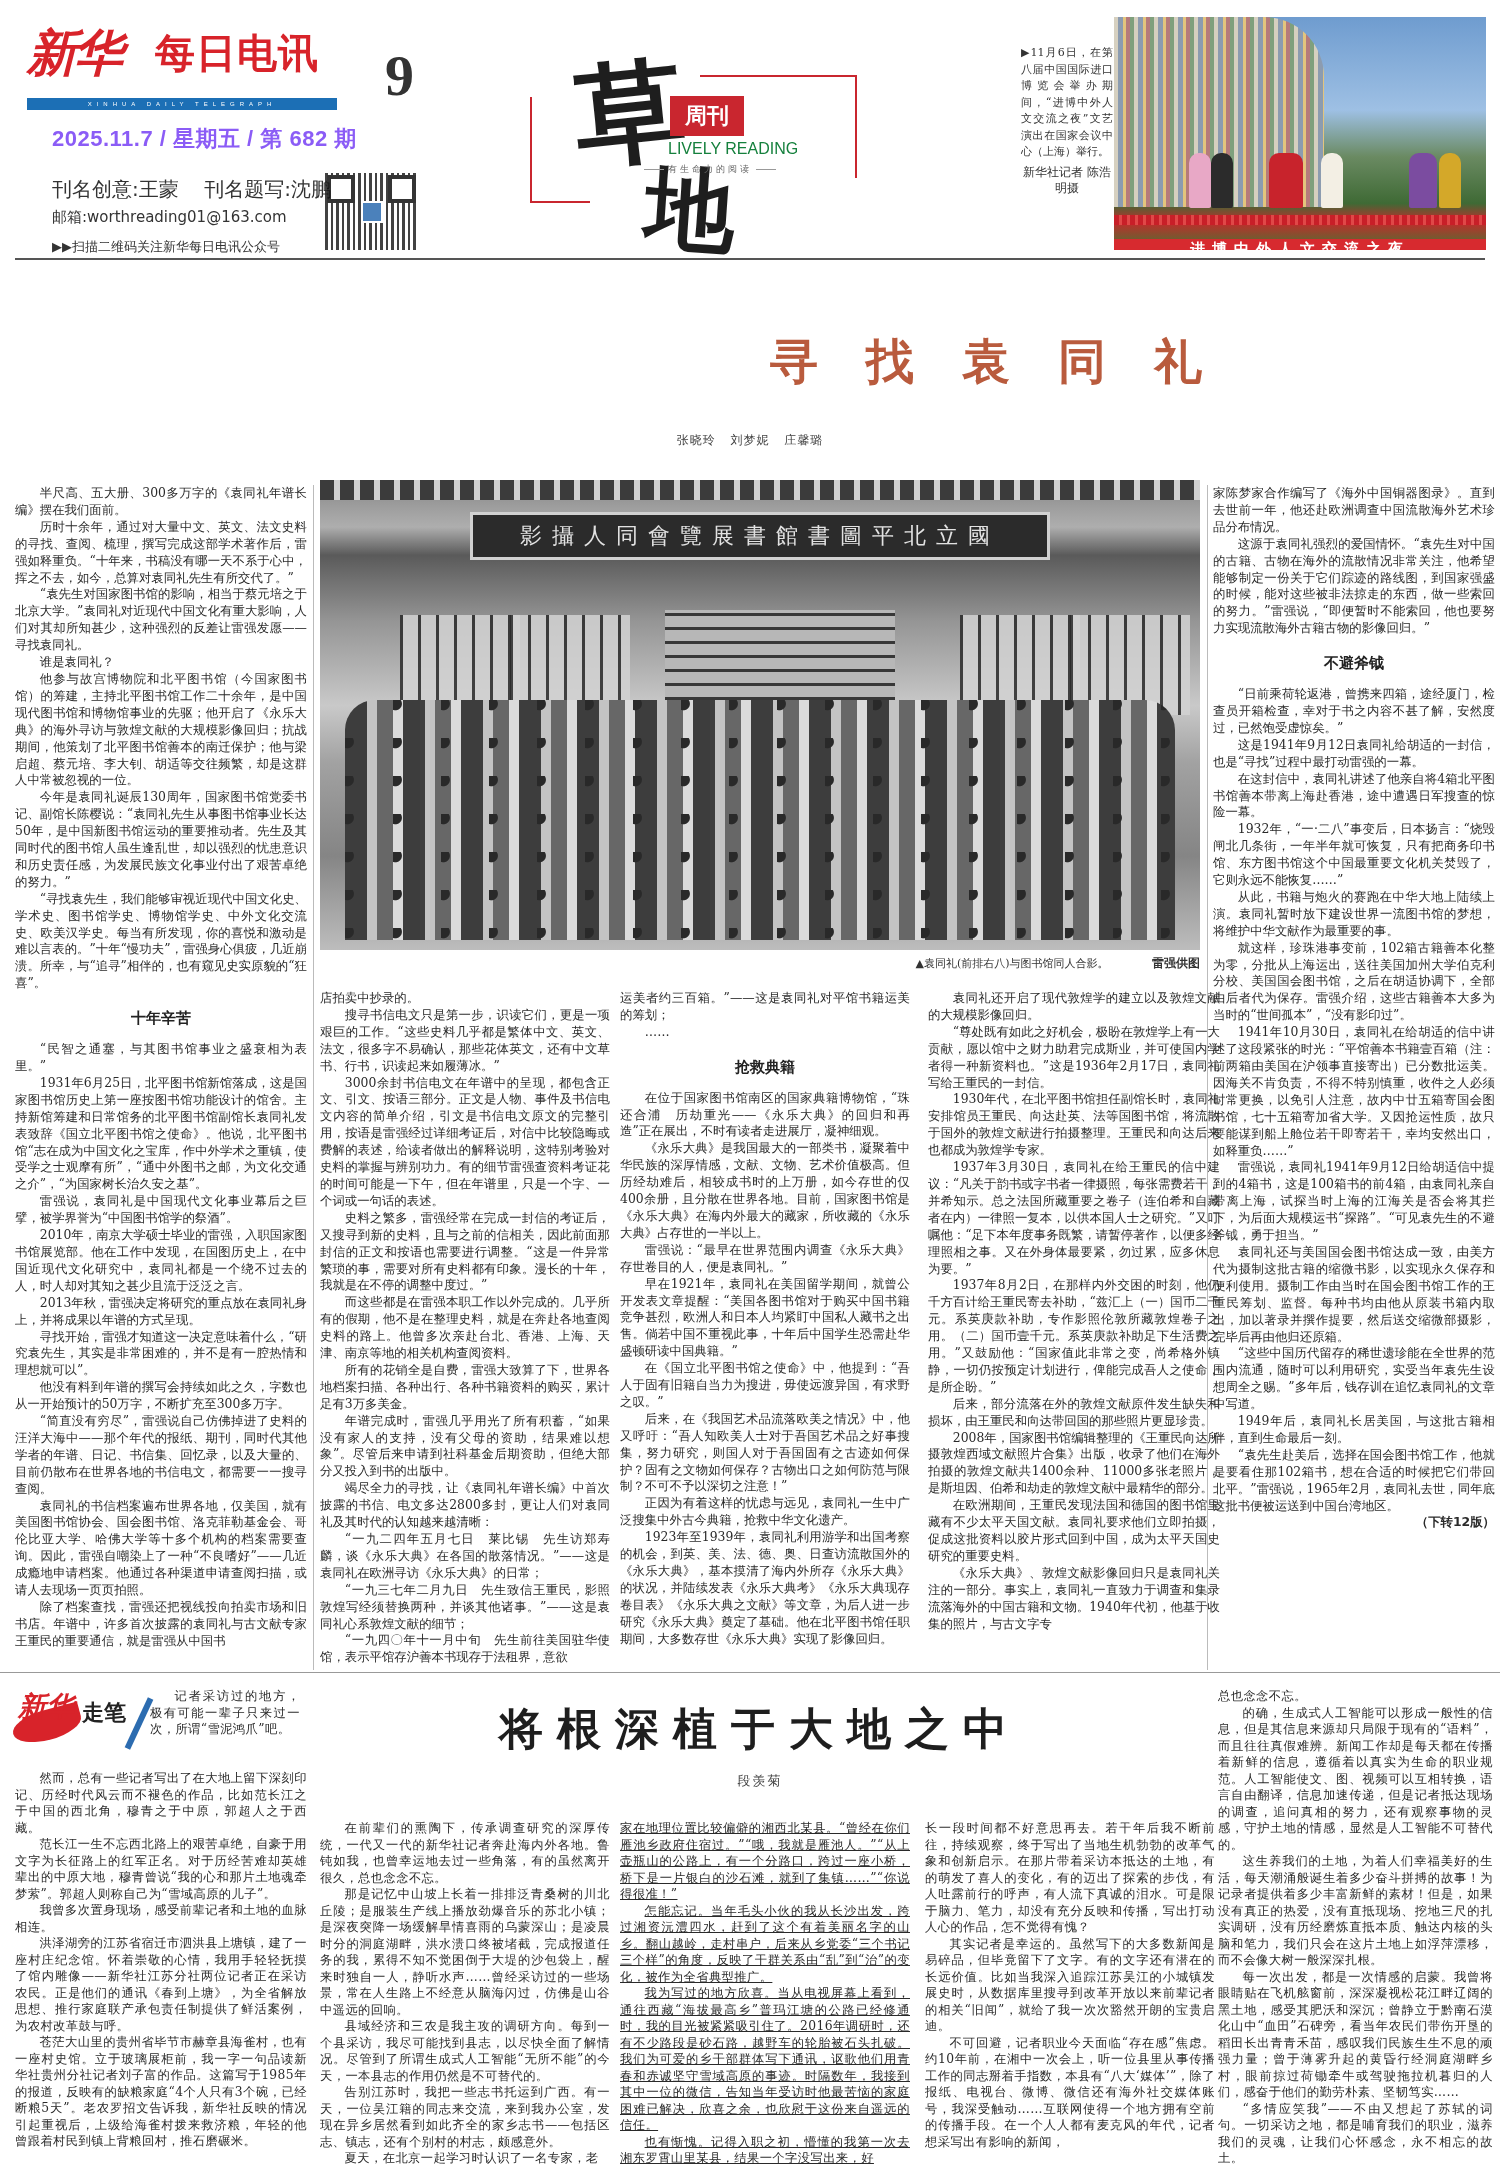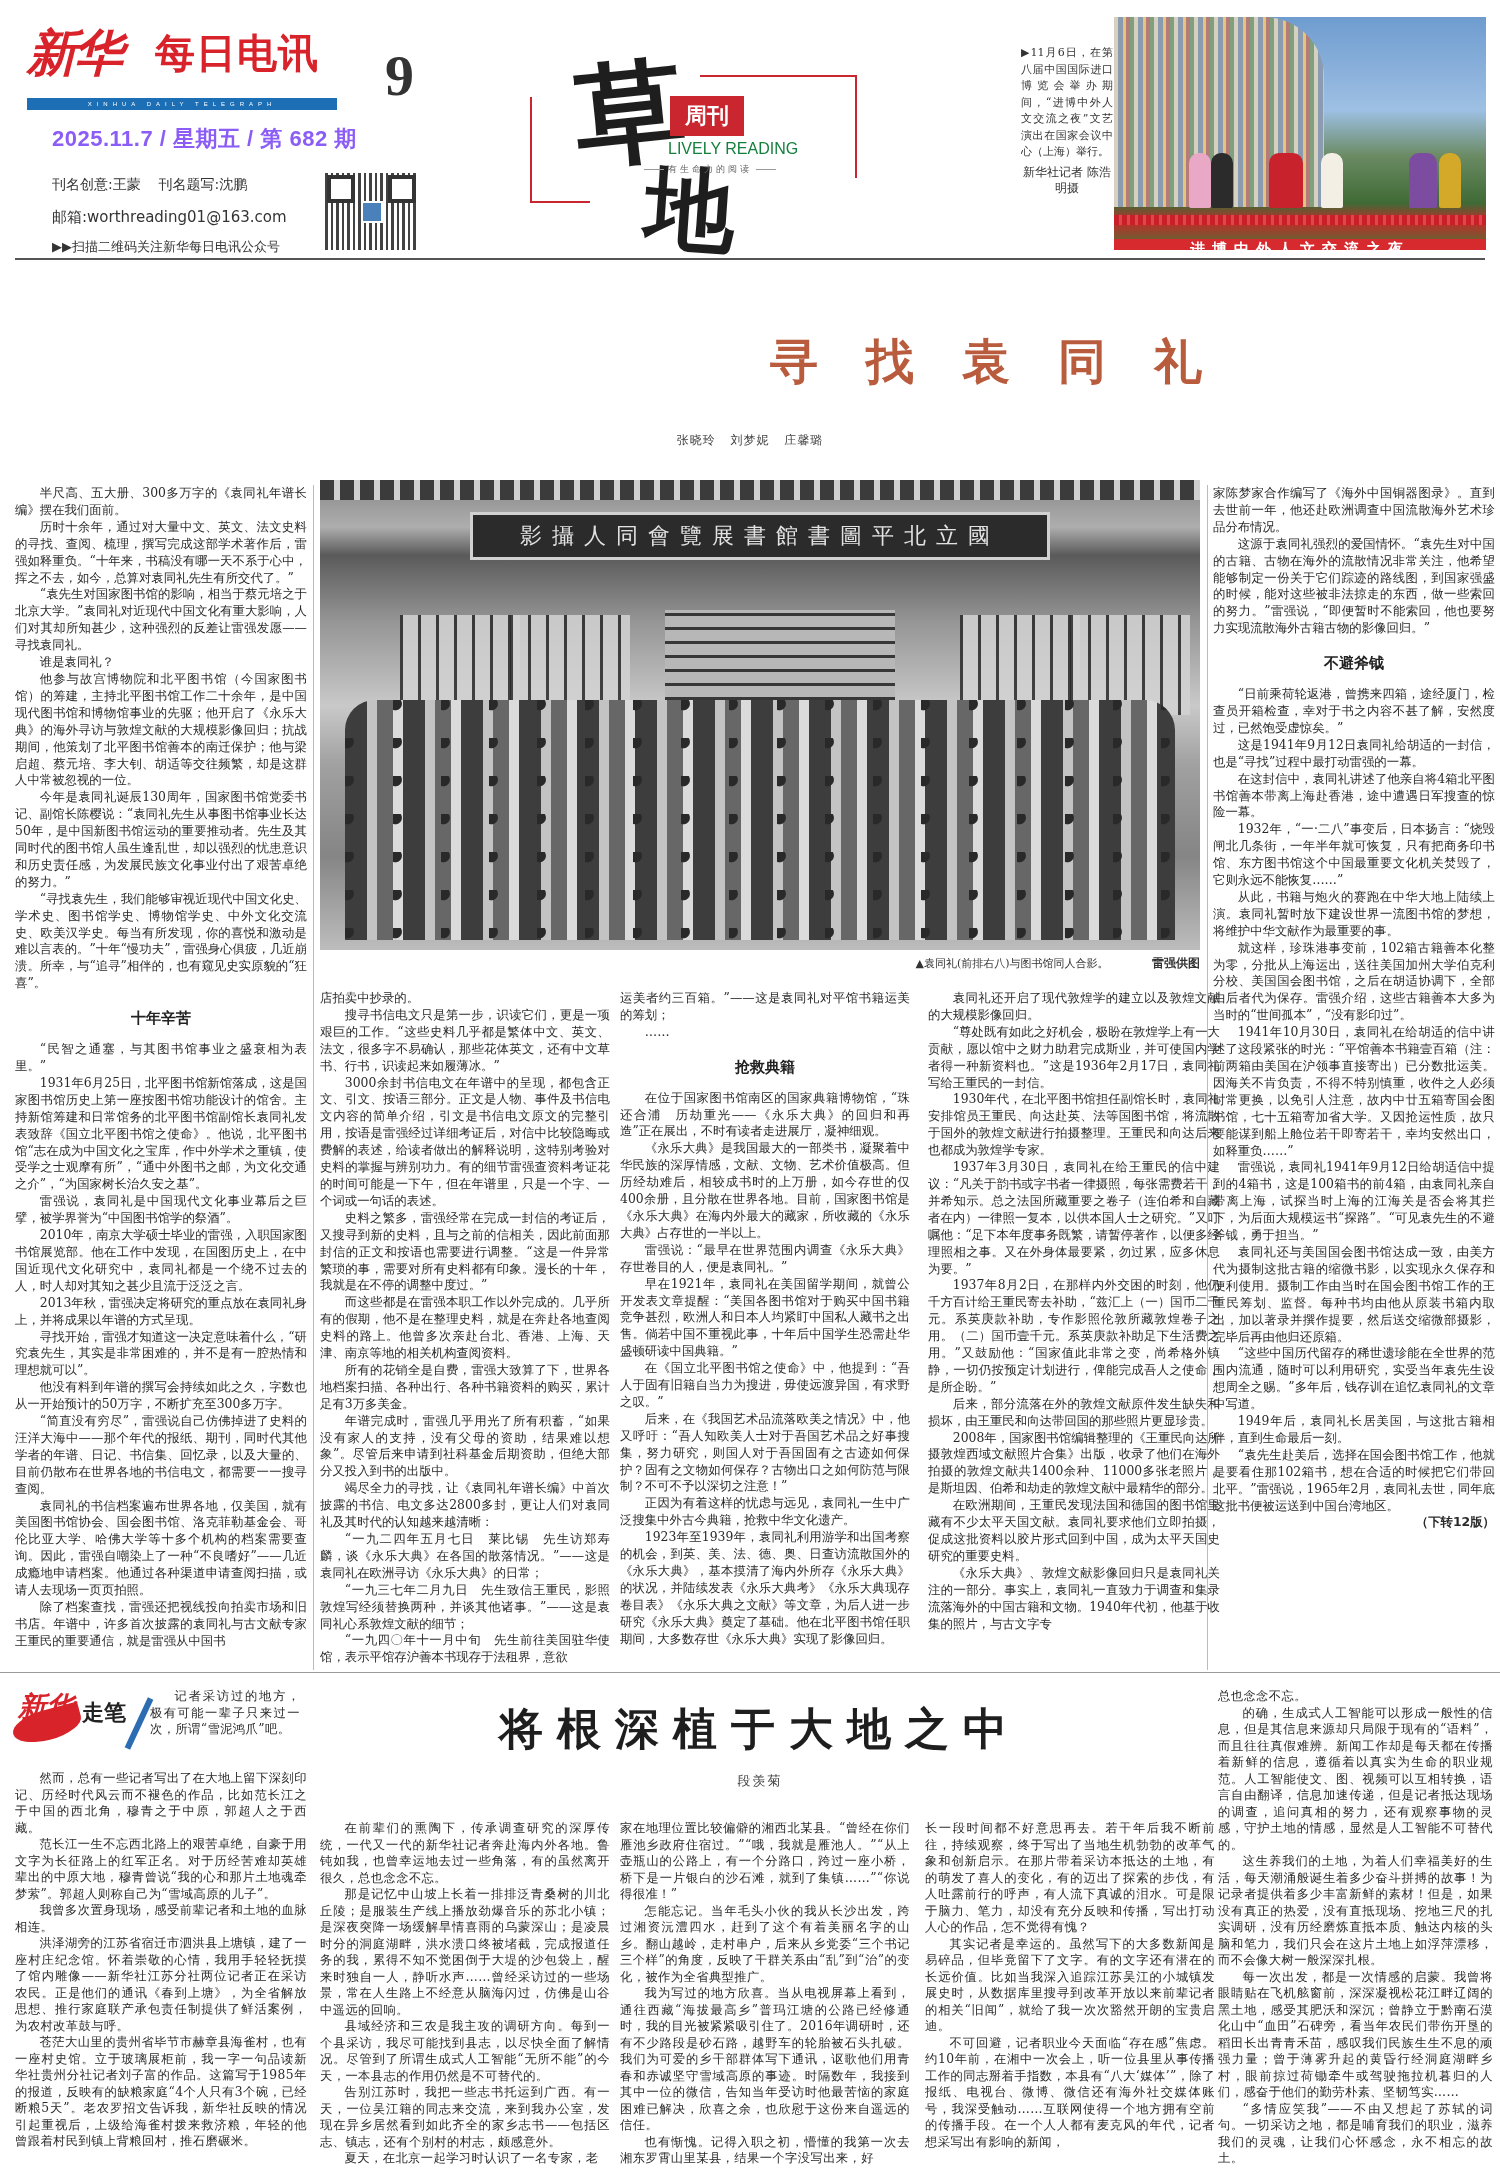--- a/index.html
+++ b/index.html
@@ -7,21 +7,21 @@
   body { font-family: "DejaVu Serif", "Liberation Serif", serif; color: #222; position: relative; }
 
   
   .masthead { position: absolute; left: 0; top: 0; width: 1500px; height: 250px; }
   .logo { position: absolute; left: 27px; top: 20px; width: 310px; height: 70px; }
   .logo .xinhua { position: absolute; left: 0; top: 0; font-family: "DejaVu Serif", serif; font-style: italic; font-weight: bold; font-size: 50px; color: #d8232a; letter-spacing: -4px; }
   .logo .daily { position: absolute; left: 128px; top: 6px; font-family: "DejaVu Sans", sans-serif; font-weight: bold; font-size: 40px; color: #d8232a; letter-spacing: 1px; }
   .logo .bar { position: absolute; left: 0; top: 78px; width: 310px; height: 12px; background: #1c6fb5; color: #fff; font-family: "Liberation Sans", sans-serif; font-size: 6px; letter-spacing: 5px; text-align: center; line-height: 12px; }
   .page-num { position: absolute; left: 385px; top: 42px; font-family: "Liberation Serif", serif; font-weight: bold; font-size: 58px; color: #333; }
   .issue-line { position: absolute; left: 52px; top: 124px; font-family: "Liberation Sans", sans-serif; font-weight: bold; font-size: 22px; color: #8b5cf6; letter-spacing: 0.5px; }
-  .meta { position: absolute; left: 52px; font-family: "DejaVu Sans", sans-serif; font-size: 14px; color: #333; }
+  .meta { position: absolute; left: 52px; font-family: "DejaVu Sans", sans-serif; font-size: 20px; color: #333; }
   .meta.m1 { top: 176px; }
   .meta.m2 { top: 208px; font-size: 15px; }
   .meta.m3 { top: 238px; font-size: 13px; }
   .qr { position: absolute; left: 325px; top: 173px; width: 93px; height: 77px;
         background:
           repeating-linear-gradient(90deg, #222 0 3px, #fff 3px 6px, #222 6px 8px, #fff 8px 11px),
           #fff; opacity: .85; }
   .qr::before, .qr::after { content: ""; position: absolute; width: 20px; height: 20px; border: 4px solid #111; background: #fff; }
   .qr::before { left: 2px; top: 2px; }
   .qr::after { right: 2px; top: 2px; }
@@ -99,21 +99,21 @@
   .sub-logo .pen { position: absolute; left: 124px; top: 8px; width: 6px; height: 55px; background: #2c6cb0; transform: rotate(25deg); }
   .headline2 { position: absolute; left: 340px; top: 1700px; width: 840px; text-align: center; font-family: "DejaVu Serif", serif; font-weight: bold; font-size: 44px; color: #1e1e1e; letter-spacing: 14px; }
   .byline2 { position: absolute; left: 340px; top: 1772px; width: 840px; text-align: center; font-family: "DejaVu Serif", serif; font-size: 13px; color: #444; letter-spacing: 2px; }
 
   .k { position: absolute; font-family: "DejaVu Serif", serif; font-size: 12.3px; line-height: 16.5px; color: #2a2a2a; text-align: justify; letter-spacing: 0.4px; overflow: hidden; }
   .k p { text-indent: 2em; }
   .k p.noind { text-indent: 0; }
   .k1intro { left: 150px; top: 1688px; width: 150px; height: 80px; }
   .k1 { left: 15px; top: 1770px; width: 292px; height: 395px; }
   .k2 { left: 320px; top: 1820px; width: 290px; height: 345px; }
-  .k3 { left: 620px; top: 1820px; width: 290px; height: 345px; }
+  .k3 { left: 620px; top: 1820px; width: 290px; height: 345px; text-decoration: underline; }
   .k4 { left: 925px; top: 1820px; width: 290px; height: 345px; }
   .k5 { left: 1218px; top: 1688px; width: 275px; height: 477px; }
 </style>
 </head>
 <body>
 
 <header class="masthead">
   <div class="logo">
     <span class="xinhua">新华</span>
     <span class="daily">每日电讯</span>

